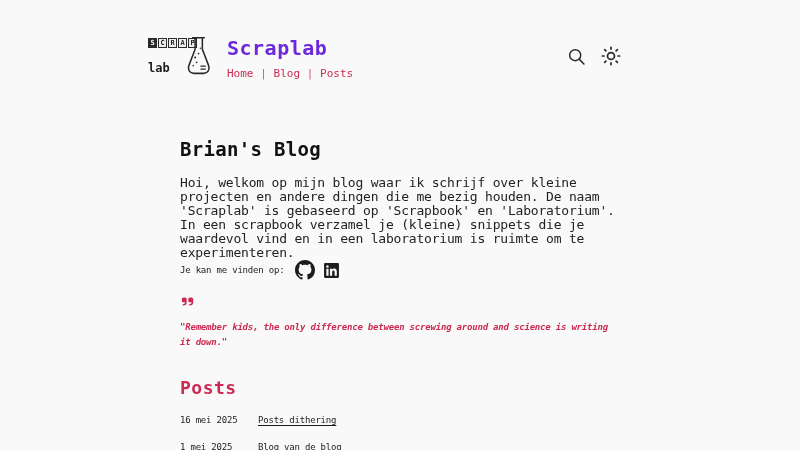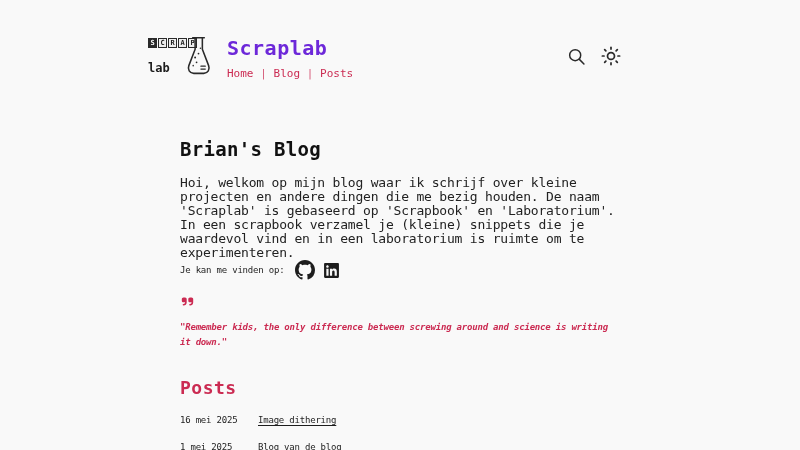--- a/index.html
+++ b/index.html
@@ -154,21 +154,21 @@
         </svg>
       </span>
       <div class="quote-text">"Remember kids, the only difference between screwing around and science is writing it down."</div>
     </blockquote>
 
     <h2 class="posts-heading">Posts</h2>
 
     <div class="post-list">
       <div class="post-row">
         <span class="post-date">16 mei 2025</span>
-        <a class="post-link">Image dithering</a>
+        <a class="post-link">Posts dithering</a>
       </div>
       <div class="post-row">
         <span class="post-date">1 mei 2025</span>
         <a class="post-link">Blog van de blog</a>
       </div>
     </div>
 
   </main>
 </div>
 

